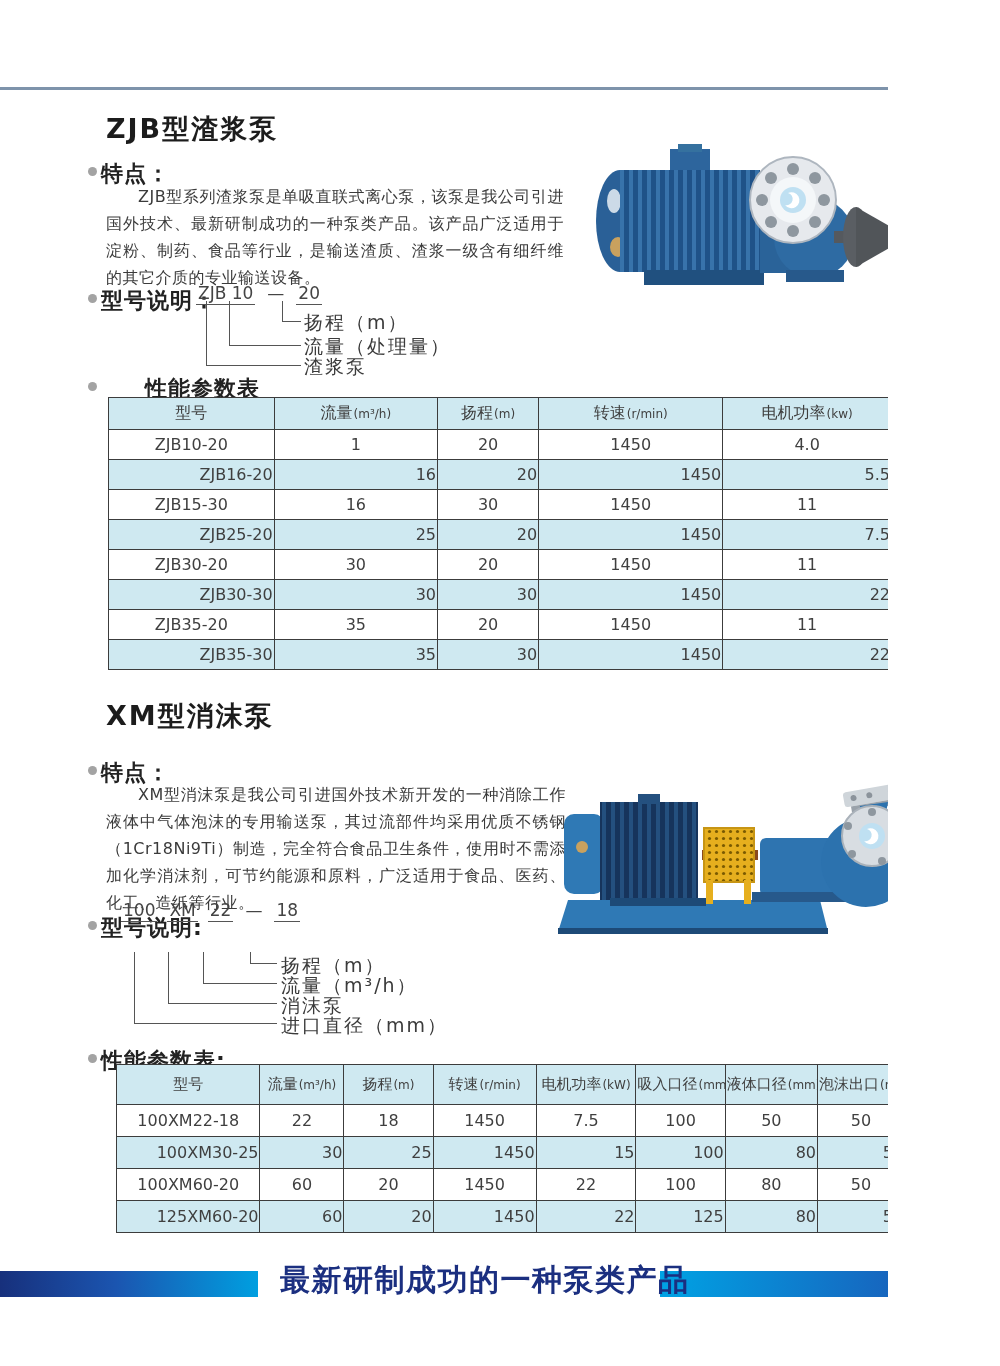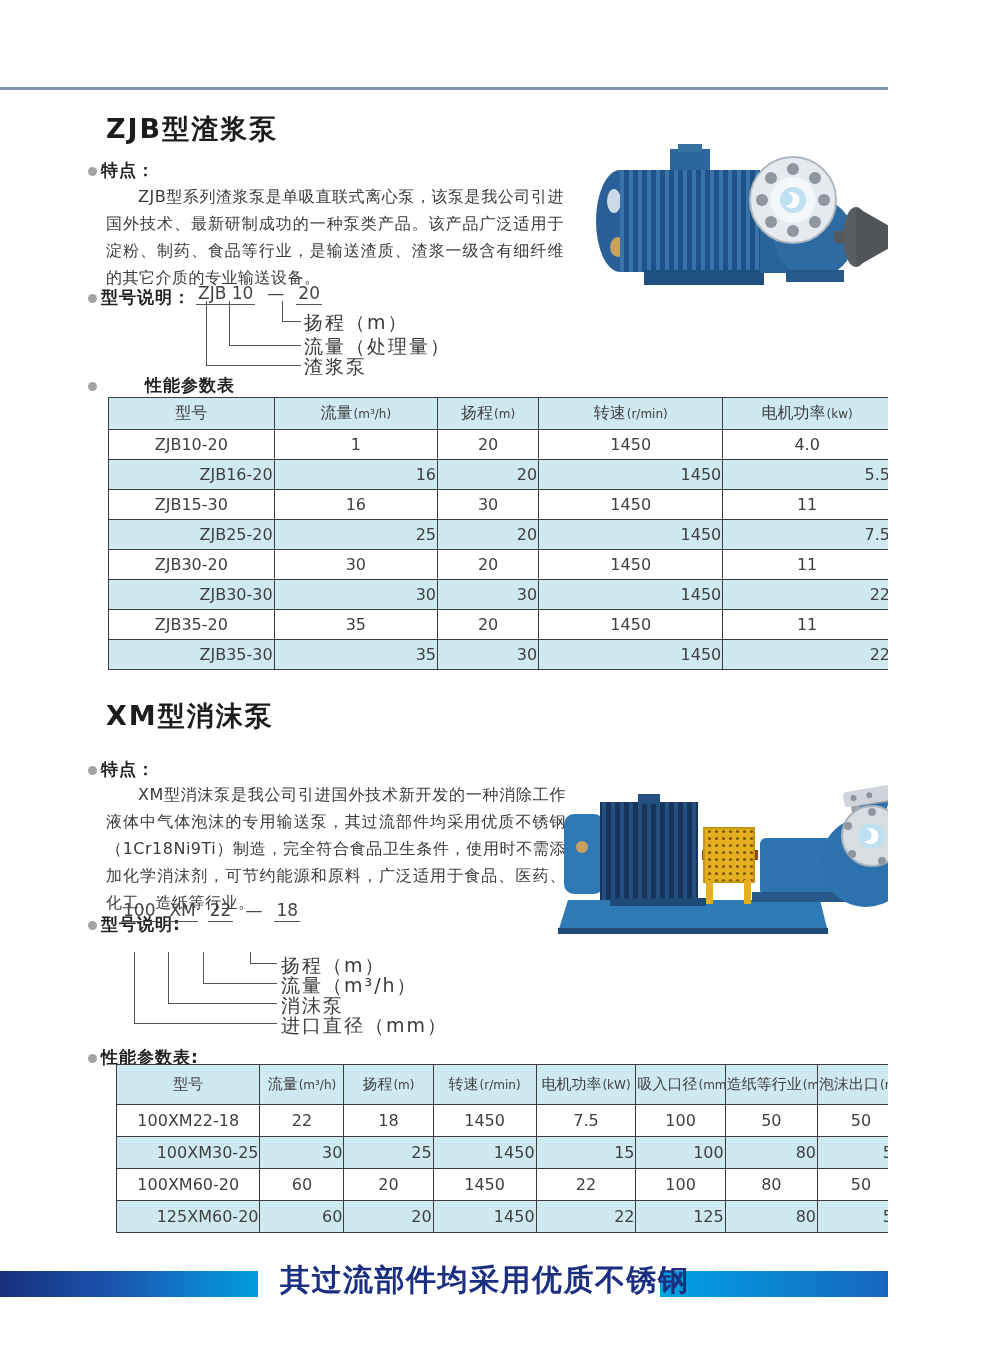--- a/index.html
+++ b/index.html
@@ -2,21 +2,21 @@
 <html><head>
 <meta charset="utf-8">
 <style>
   html,body{margin:0;padding:0;background:#fff;}
   .page{position:relative;width:888px;height:1366px;background:#ffffff;overflow:hidden;
         font-family:"DejaVu Sans","Liberation Sans",sans-serif;color:#333;}
   .abs{position:absolute;}
   .top-rule{left:0;top:87px;width:1000px;height:3px;background:#7e93ab;}
   .section-title{font-size:27px;font-weight:600;color:#1c1c1c;letter-spacing:2px;}
   .bullet{width:9px;height:9px;border-radius:50%;background:#a3a3a3;}
-  .blabel{font-size:17px;font-weight:700;color:#222;letter-spacing:1px;}
+  .blabel{font-size:22px;font-weight:700;color:#222;letter-spacing:1px;}
   .para{font-size:16px;line-height:27px;text-align:justify;color:#3b3b3b;text-indent:2em;letter-spacing:0.5px;}
   .model-code{font-size:17px;color:#444;}
   .model-code .seg{margin-right:10px;padding:0 2px 1px;}
   .model-code .seg.u{border-bottom:1.6px solid #555;}
   .conn{border-left:1.6px solid #555;border-bottom:1.6px solid #555;}
   .callout{font-size:19px;color:#3b3b3b;letter-spacing:2px;white-space:nowrap;}
   table{border-collapse:collapse;table-layout:fixed;}
   th,td{border:1.6px solid #3c3c3c;text-align:center;font-weight:400;
         font-size:16px;color:#3f3f3f;overflow:hidden;white-space:nowrap;}
   thead th{background:#cfe9f1;}
@@ -266,21 +266,21 @@
   <div class="abs blabel" style="left:101px;top:1046px;">性能参数表:</div>
   <table id="table2" class="abs">
     <thead>
       <tr>
           <th><span>型号</span></th>
           <th><span>流量</span><span class="unit">(m³/h)</span></th>
           <th><span>扬程</span><span class="unit">(m)</span></th>
           <th><span>转速</span><span class="unit">(r/min)</span></th>
           <th><span>电机功率</span><span class="unit">(kW)</span></th>
           <th><span>吸入口径</span><span class="unit">(mm)</span></th>
-          <th><span>造纸等行业</span><span class="unit">(mm)</span></th>
+          <th><span>液体口径</span><span class="unit">(mm)</span></th>
           <th><span>泡沫出口</span><span class="unit">(mm)</span></th>
         </tr>
     </thead>
     <tbody>
         <tr>
           <td>100XM22-18</td>
           <td>22</td>
           <td>18</td>
           <td>1450</td>
           <td>7.5</td>
@@ -316,15 +316,15 @@
           <td>22</td>
           <td>125</td>
           <td>80</td>
           <td>50</td>
         </tr>
       </tbody>
   </table>
 
   <div class="abs bar-left"></div>
   <div class="abs bar-right"></div>
-  <div class="abs company">其过流部件均采用优质不锈钢</div>
+  <div class="abs company">最新研制成功的一种泵类产品</div>
 
 </div>
 
 </body></html>

